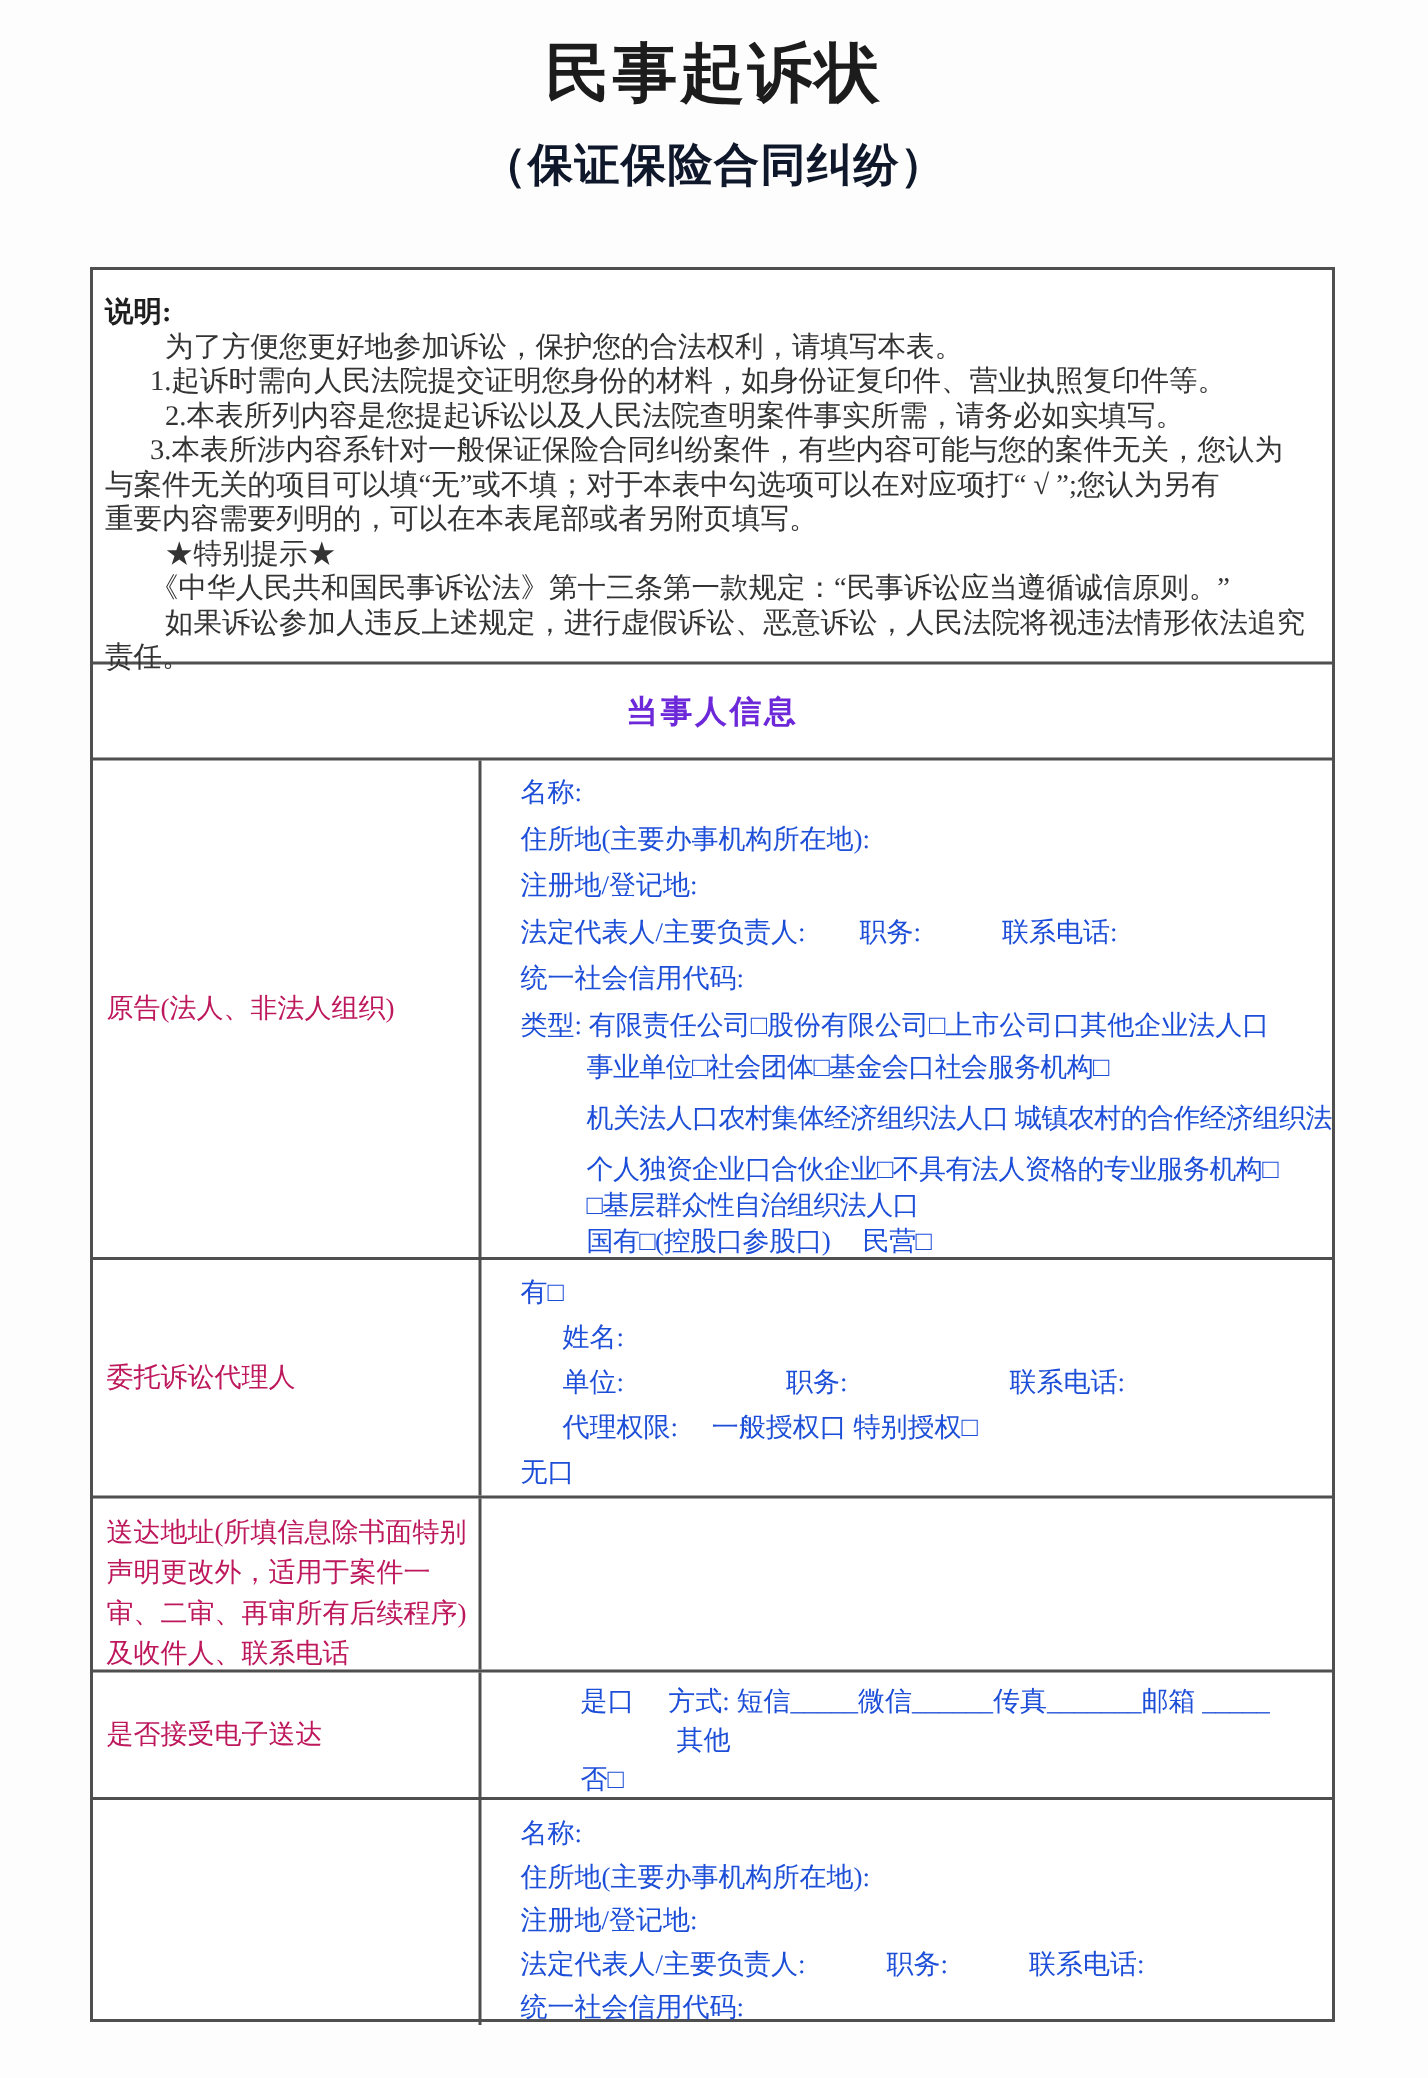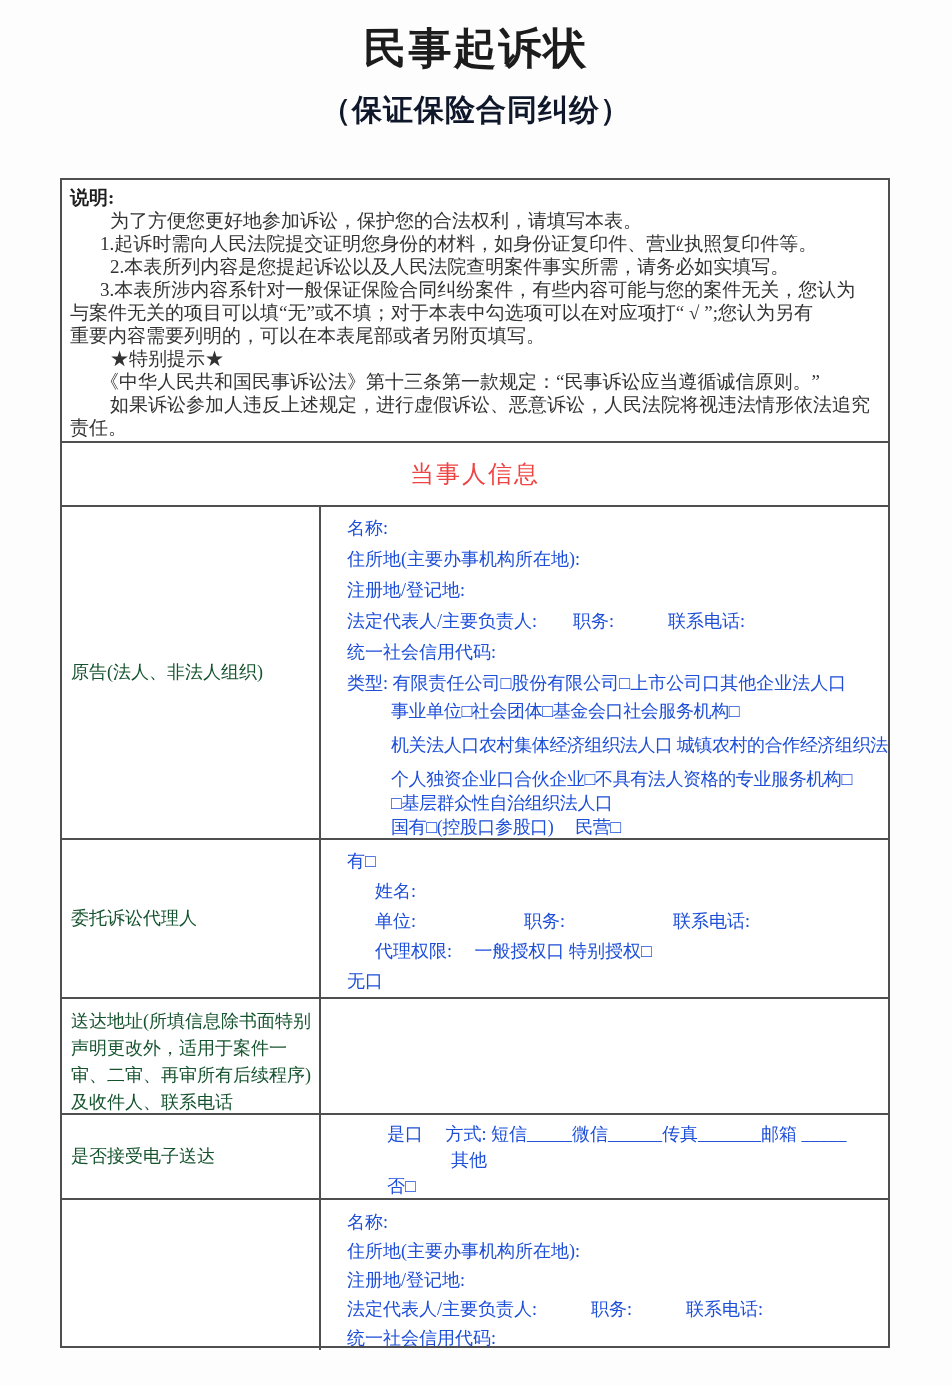--- a/index.html
+++ b/index.html
@@ -26,46 +26,46 @@
     position:absolute;top:178px;left:60px;
     width:830px;height:1170px;
     border:2px solid #4f4f4f;
     box-sizing:border-box;
     background:#fff;
   }
   
   .sec-instructions{
     box-sizing:border-box;height:263px;
     border-bottom:2px solid #4f4f4f;
-    padding:6px 10px 0 8px;
+    padding:17px 10px 0 8px;
     font-size:19px;line-height:23px;color:#333;
   }
   .ins-head{font-weight:bold;color:#1f1f1f;}
   .ins-line{white-space:pre;}
   .i0{padding-left:0;}
   .i16{padding-left:30px;}
   .i2{padding-left:40px;}
   
   .sec-header{
     box-sizing:border-box;height:64px;
     border-bottom:2px solid #4f4f4f;
     display:flex;align-items:center;justify-content:center;
   }
-  .sec-header-text{font-size:24px;font-weight:normal;color:#ef4444;letter-spacing:2px;}
+  .sec-header-text{font-size:21px;font-weight:bold;color:#6d28d9;letter-spacing:2px;}
   
   .trow{
     display:flex;box-sizing:border-box;
     border-bottom:2px solid #4f4f4f;
   }
   .trow:last-child{border-bottom:none;}
   .tlabel{
     box-sizing:border-box;width:259px;flex:0 0 259px;
     border-right:2px solid #4f4f4f;
     padding:4px 6px 4px 9px;
-    font-size:18px;line-height:27px;color:#14532d;
+    font-size:18px;line-height:27px;color:#be185d;
     display:flex;flex-direction:column;justify-content:center;
   }
   .tlabel.top{justify-content:flex-start;padding-top:9px;}
   .tcell{
     box-sizing:border-box;flex:1 1 auto;
     padding:6px 4px 0 26px;
     font-size:18px;color:#1d4ed8;
     overflow:hidden;
   }
   .fline{white-space:pre;}

